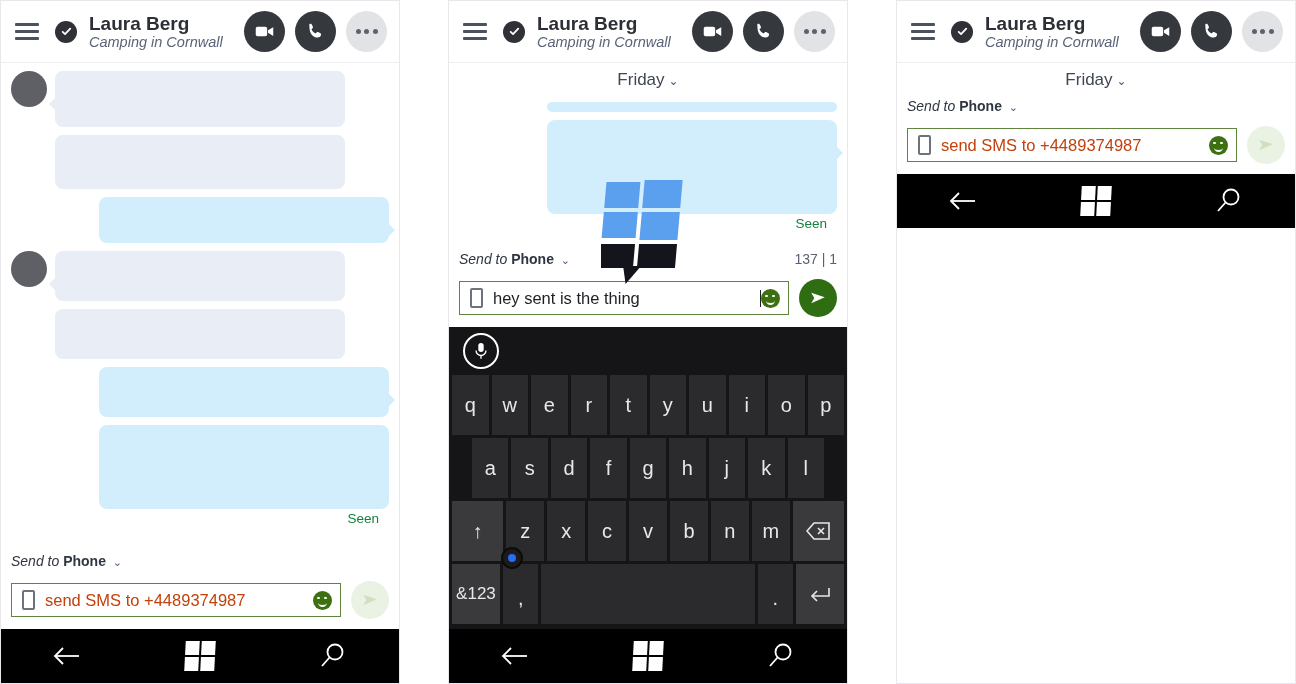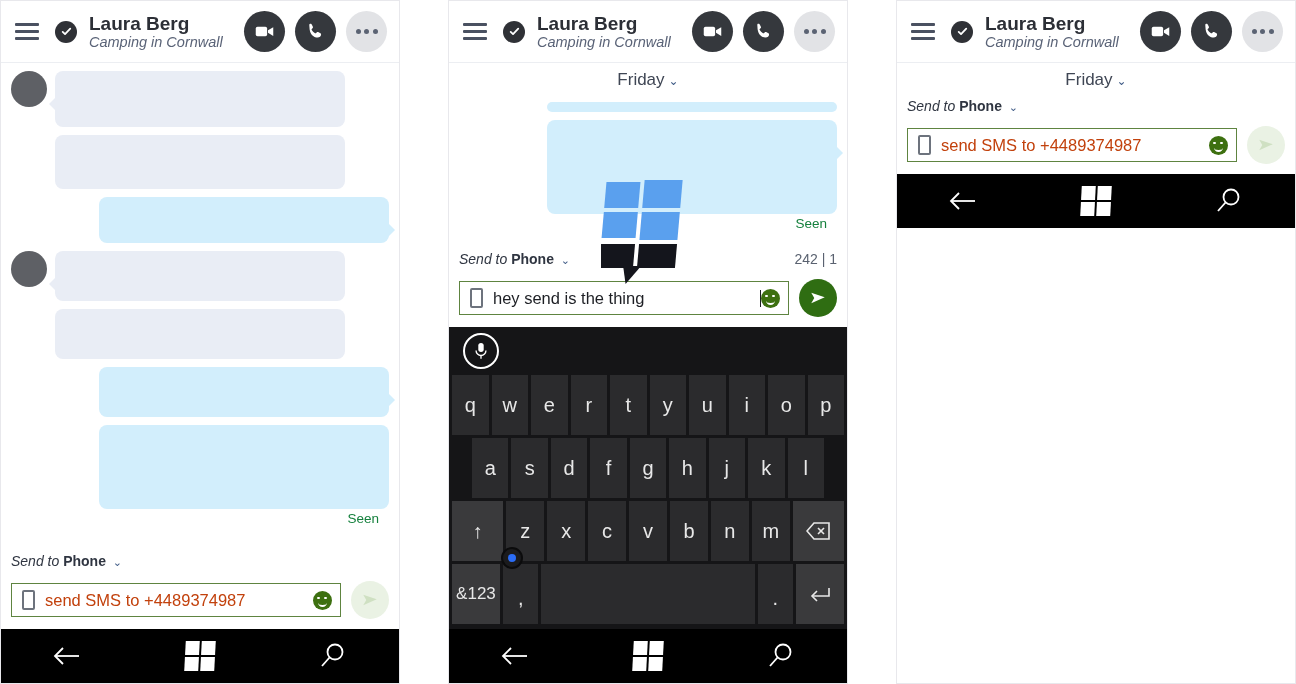--- a/index.html
+++ b/index.html
@@ -341,26 +341,26 @@
       </div>
     <div class="status-line">Seen</div>
   </div>
     <div class="composer">
     <div class="composer-top">
       <div class="send-to">
         <span class="it">Send to</span>
         <span class="bold">Phone</span>
         <span class="chev">⌄</span>
       </div>
-      <div class="counter">242 | 1</div>
+      <div class="counter">137 | 1</div>
     </div>
     <div class="composer-row">
       <div class="input-box">
         <span class="phone-ico"></span>
-        <span class="input-text typed">hey send is the thing</span>
+        <span class="input-text typed">hey sent is the thing</span>
         <span class="caret"></span>
         <span class="emoji"></span>
       </div>
       <div class="send-btn active">
         <svg viewBox="0 0 24 24">
               <path d="M3 5 L21 11 L3 19 L7 12 Z" fill="#ffffff"></path>
             </svg>
       </div>
     </div>
   </div>

